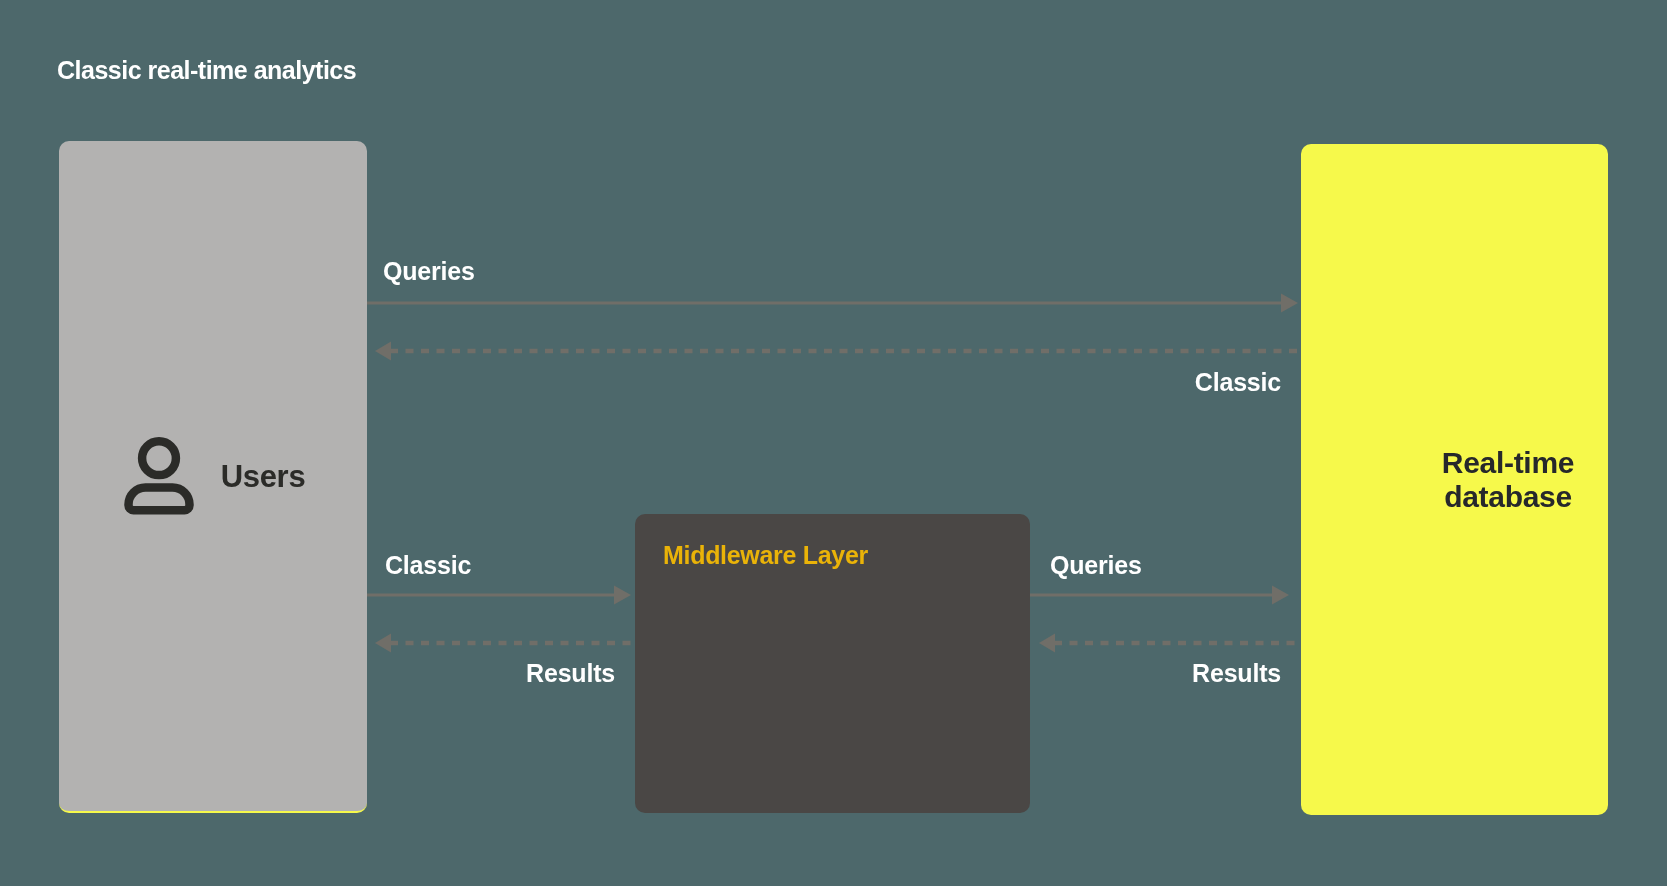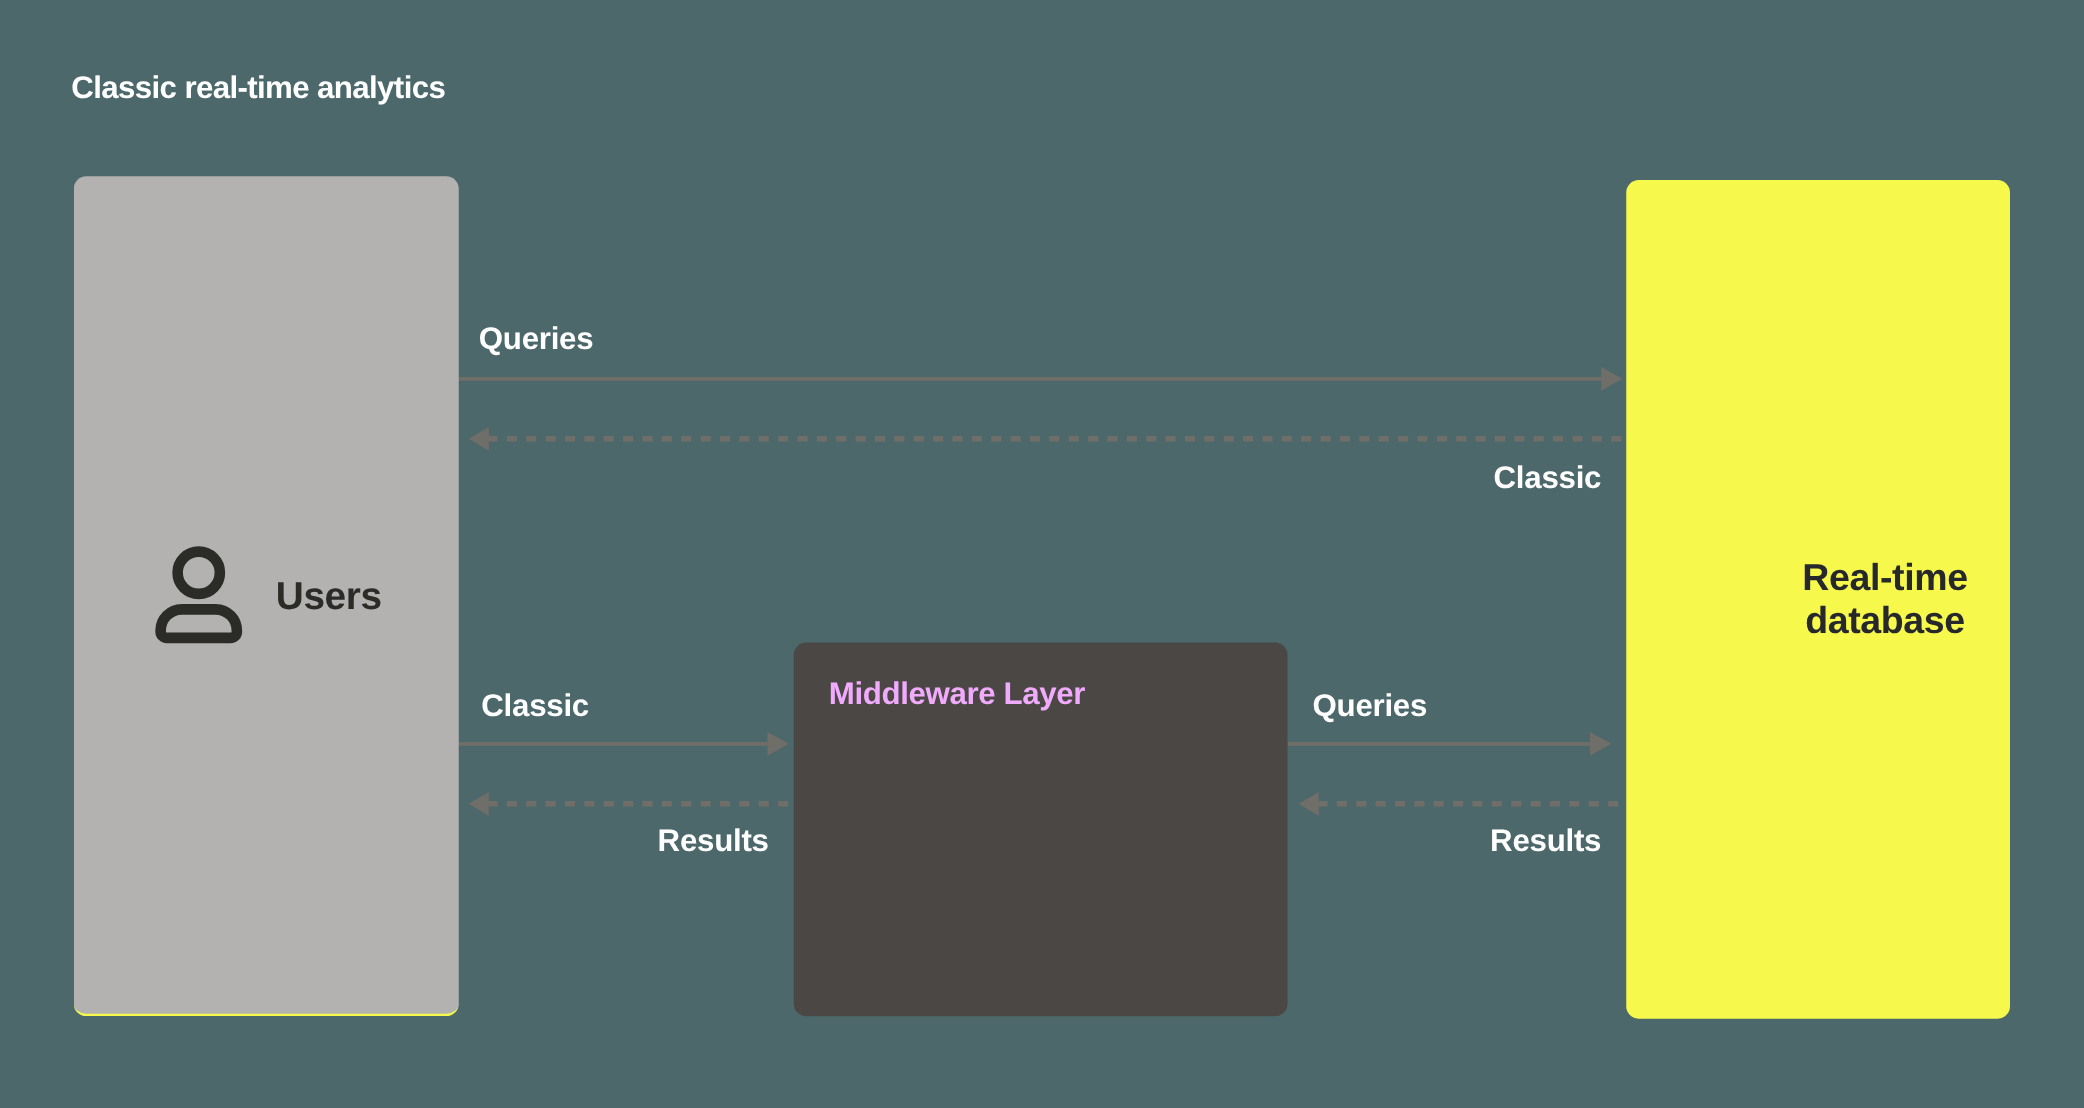--- a/index.html
+++ b/index.html
@@ -70,21 +70,21 @@
   .node-middleware {
     left: 635px; top: 514px;
     width: 395px; height: 299px;
     background: var(--middleware-box);
     padding: 27px 0 0 28px;
   }
   .node-middleware .node-label {
     font-size: 25px;
     font-weight: 700;
     letter-spacing: -0.3px;
-    color: #f0abfc;
+    color: #eab308;
   }
   .node-database {
     left: 1301px; top: 144px;
     width: 307px; height: 671px;
     background: var(--database-box);
     display: flex;
     align-items: center;
     justify-content: flex-end;
     padding-left: 20px;
   }

